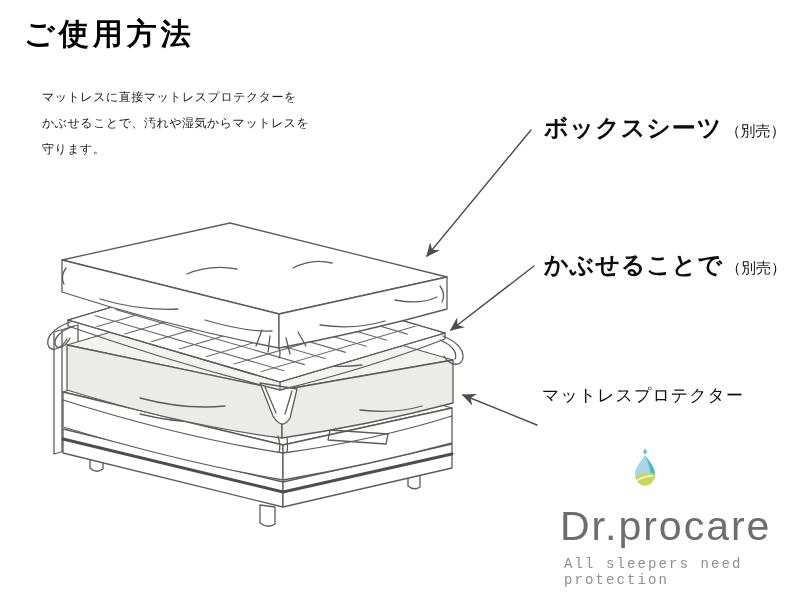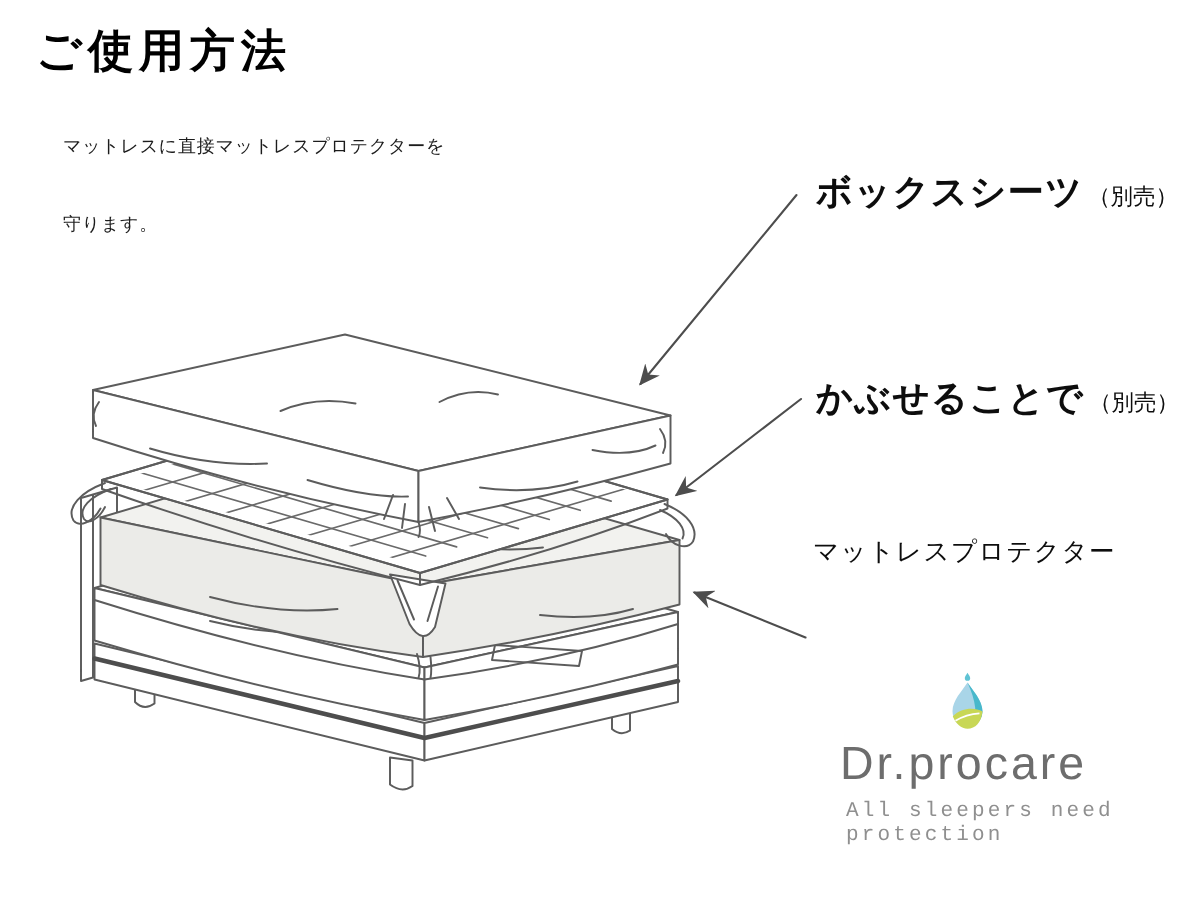--- a/index.html
+++ b/index.html
@@ -14,43 +14,43 @@
   .description {
     position:absolute; left:42px; top:84px;
     font-size:12px; line-height:26px; color:#1c1c1c; letter-spacing:0.5px;
   }
   .diagram-svg { position:absolute; left:0; top:0; }
   .callout { position:absolute; display:flex; align-items:baseline; white-space:nowrap; }
   .callout-main { font-size:24px; font-weight:600; color:#0d0d0d; letter-spacing:1px; }
   .callout-note { font-size:15px; font-weight:400; color:#0d0d0d; margin-left:3px; }
   .callout-box-sheet { left:544px; top:112px; }
   .callout-bed-pad  { left:544px; top:249px; }
-  .callout-protector { left:542px; top:356px; display:block; }
+  .callout-protector { left:542px; top:384px; display:block; }
   .callout-protector .line-small { font-size:17px; font-weight:400; color:#0d0d0d; letter-spacing:1px; }
   .callout-protector .line-large { font-size:25px; font-weight:600; color:#0d0d0d; letter-spacing:1px; margin-top:3px; }
   .logo { position:absolute; left:560px; top:448px; width:220px; }
   .logo-drop { display:block; margin-left:72px; }
   .logo-brand {
-    font-size:31px; color:#6d6d6d; letter-spacing:2px; font-weight:400;
-    margin-top:1px;
+    font-size:41px; color:#6d6d6d; letter-spacing:2px; font-weight:400;
+    margin-top:13px;
   }
   .logo-tagline {
     font-size:14px; color:#8f8f8f; letter-spacing:2.1px; margin-top:6px; margin-left:4px;font-family:Liberation Mono, monospace;
   }
 </style>
 </head>
 <body>
 
 <div class="screen">
 
   <h1 class="page-title">ご使用方法</h1>
 
   <div class="description">
     <span>マットレスに直接マットレスプロテクターを</span><br>
-    <br>
+    <span>かぶせることで、汚れや湿気からマットレスを</span><br>
     <span>守ります。</span>
   </div>
 
   <svg class="diagram-svg" width="800" height="600" viewBox="0 0 800 600" fill="none" stroke="#5c5c5c" stroke-width="1.3" stroke-linecap="round" stroke-linejoin="round">
     <defs>
       <clipPath id="padClip">
         <polygon points="76,321 233,275 437,332 280,377"></polygon>
       </clipPath>
       <marker id="arrh" markerWidth="11" markerHeight="9" refX="9" refY="4.5" orient="auto">
         <path d="M0,0 L10,4.5 L0,9 L3.2,4.5 Z" fill="#4d4d4d" stroke="none"></path>

